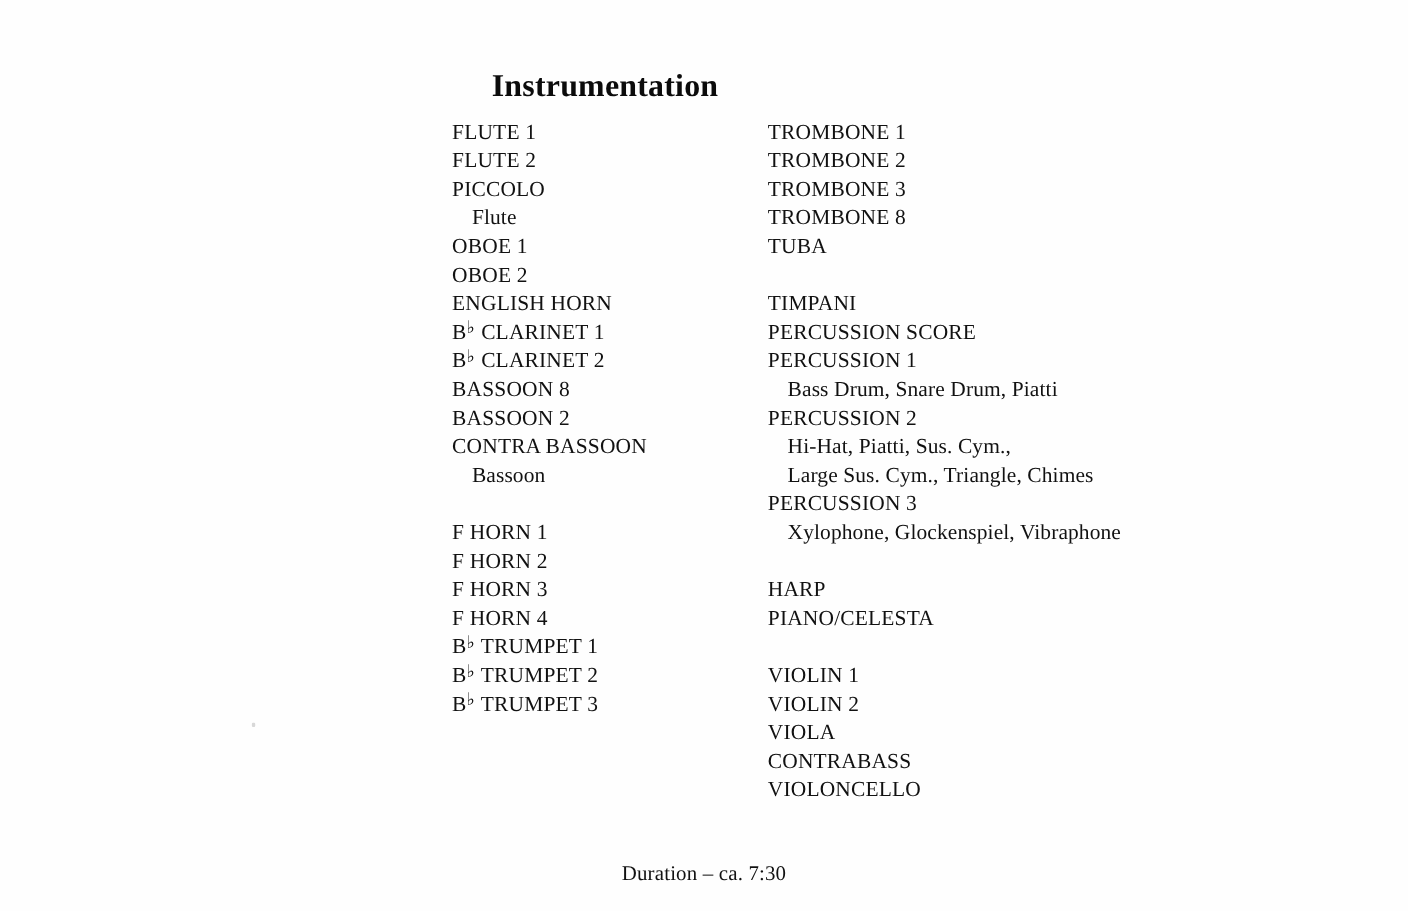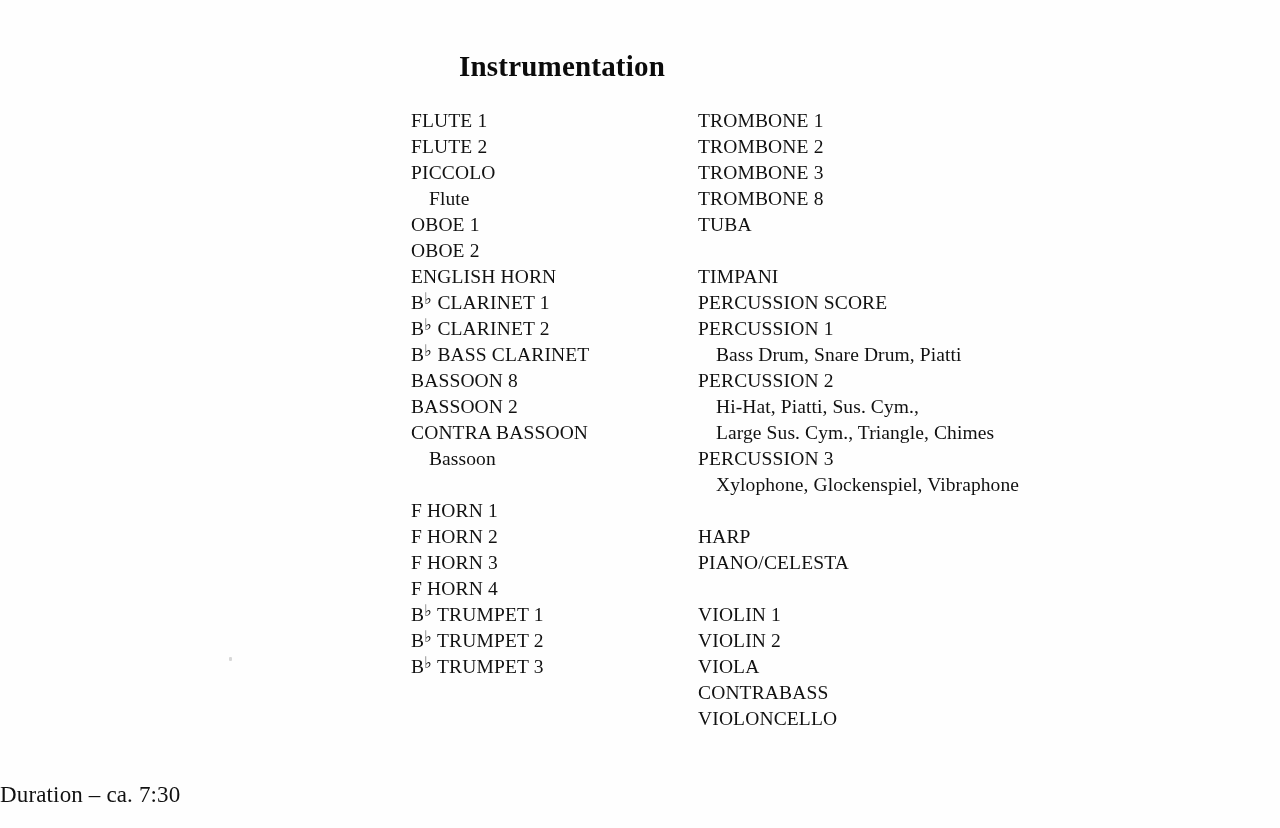--- a/index.html
+++ b/index.html
@@ -21,29 +21,28 @@
   .page {
     position: relative;
     width: 1280px;
     height: 828px;
   }
 
   
   .doc-title {
     position: absolute;
     left: 0;
-    top: 32px;
+    top: 44px;
     width: 1100px;
     text-align: center;
     font-size: 29px;
     font-weight: bold;
     letter-spacing: 0.2px;
     line-height: 1.1;
     color: #0b0b0b;
-    padding-left: 12px;
   }
 
   
   .columns {
     position: absolute;
     top: 108px;
     left: 0;
     width: 1120px;
     height: 640px;
   }
@@ -81,21 +80,22 @@
     line-height: 0;
     padding-right: 0.5px;
   }
 
   
   .doc-footer {
     position: absolute;
     left: 0;
     top: 782px;
     width: 1280px;
-    font-size: 23px;
+    text-align: center;
+    font-size: 19px;
     line-height: 26px;
     letter-spacing: 0.15px;
   }
 
   
   .speck {
     position: absolute;
     left: 229px;
     top: 657px;
     width: 3px;
@@ -115,21 +115,20 @@
     <div class="column column--left">
         <div class="entry entry--main">FLUTE 1</div>
         <div class="entry entry--main">FLUTE 2</div>
         <div class="entry entry--main">PICCOLO</div>
         <div class="entry entry--sub">Flute</div>
         <div class="entry entry--main">OBOE 1</div>
         <div class="entry entry--main">OBOE 2</div>
         <div class="entry entry--main">ENGLISH HORN</div>
         <div class="entry entry--main"><span>B</span><span class="flat">♭</span><span> CLARINET 1</span></div>
         <div class="entry entry--main"><span>B</span><span class="flat">♭</span><span> CLARINET 2</span></div>
-        <div class="entry entry--main"><span>B</span><span class="flat">♭</span><span> BASS CLARINET</span></div>
         <div class="entry entry--main">BASSOON 8</div>
         <div class="entry entry--main">BASSOON 2</div>
         <div class="entry entry--main">CONTRA BASSOON</div>
         <div class="entry entry--sub">Bassoon</div>
         <div class="entry entry--spacer">&nbsp;</div>
         <div class="entry entry--main">F HORN 1</div>
         <div class="entry entry--main">F HORN 2</div>
         <div class="entry entry--main">F HORN 3</div>
         <div class="entry entry--main">F HORN 4</div>
         <div class="entry entry--main"><span>B</span><span class="flat">♭</span><span> TRUMPET 1</span></div>

